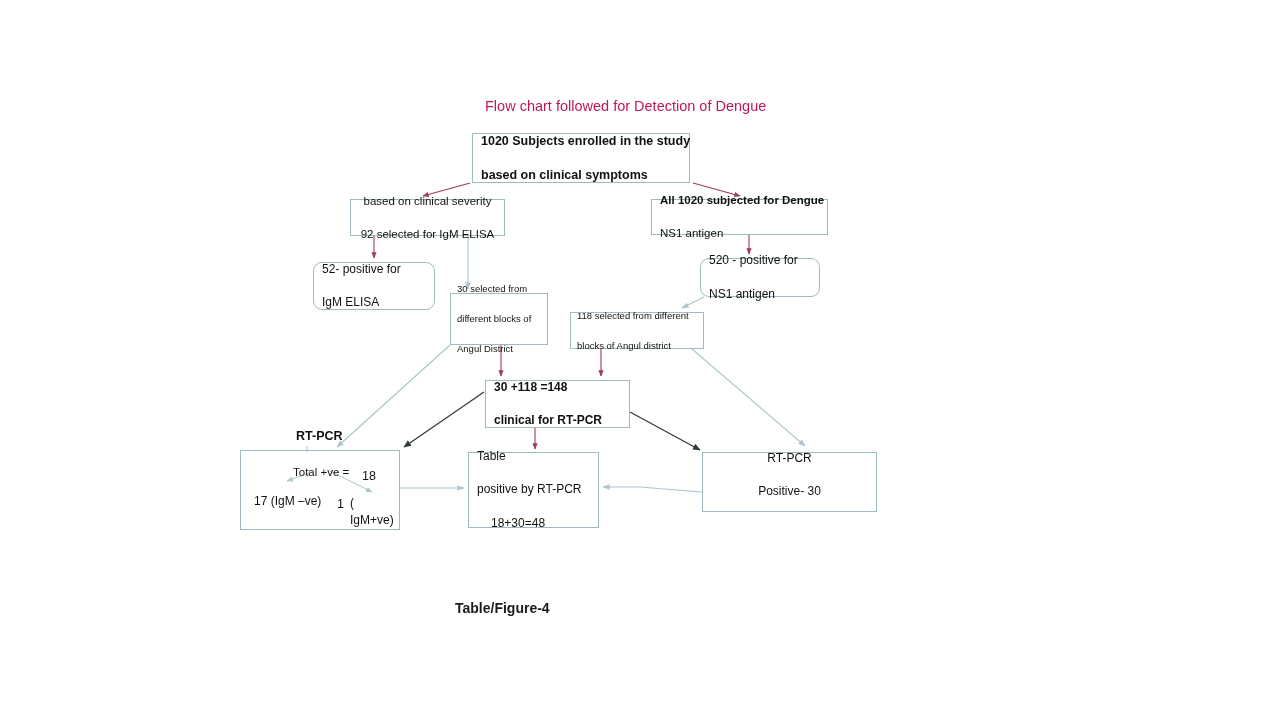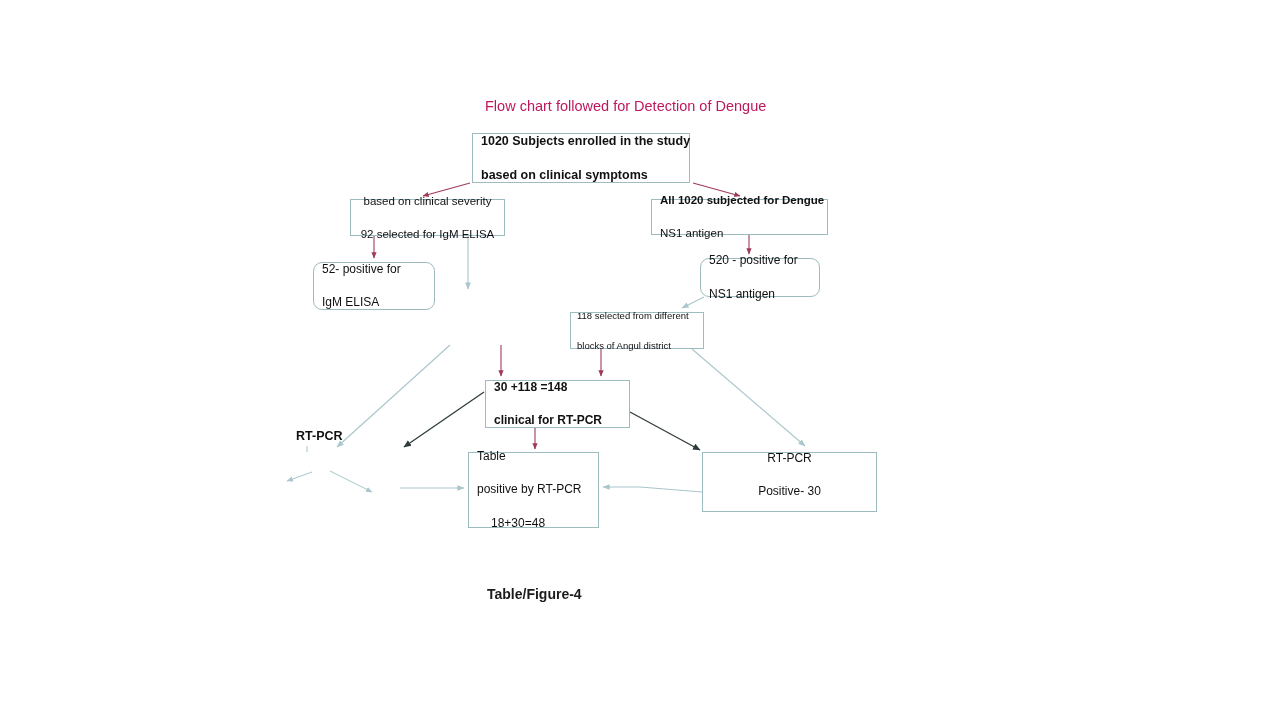--- a/index.html
+++ b/index.html
@@ -149,40 +149,54 @@
   <div class="node rounded" id="n-elisa52">
     <div class="ln">52-  positive for</div>
     <div class="ln">IgM ELISA</div>
   </div>
 
   <div class="node rounded" id="n-ns1-520">
     <div class="ln">520 -  positive for</div>
     <div class="ln">NS1 antigen</div>
   </div>
 
+  <div class="node" id="n-sel30">
+    <div class="ln">30 selected from</div>
+    <div class="ln">different blocks of</div>
+    <div class="ln">Angul District</div>
+  </div>
 
   <div class="node" id="n-sel118">
     <div class="ln">118 selected from different</div>
     <div class="ln">blocks of Angul district</div>
   </div>
 
   <div class="node" id="n-148">
     <div class="ln">30 +118 =148</div>
     <div class="ln">clinical for RT-PCR</div>
   </div>
 
   <div class="freelabel" style="left:296px;top:429px;font-size:12.5px;font-weight:bold;">RT-PCR</div>
 
+  <div class="node" id="n-rtpcr-left">
+    <div style="position:relative;height:100%;">
+      <span style="position:absolute;left:44px;top:9px;font-size:11.5px;">Total +ve =</span>
+      <span style="position:absolute;left:113px;top:12px;font-size:12.5px;">18</span>
+      <span style="position:absolute;left:5px;top:38px;font-size:12px;">17 (IgM –ve)</span>
+      <span style="position:absolute;left:88px;top:40px;font-size:12.5px;">1</span>
+      <span style="position:absolute;left:101px;top:40px;font-size:12px;">( IgM+ve)</span>
+    </div>
+  </div>
 
   <div class="node" id="n-total">
     <div class="ln">Table</div>
     <div class="ln">positive by RT-PCR</div>
     <div class="ln" style="padding-left:14px;">18+30=48</div>
   </div>
 
   <div class="node" id="n-rtpcr-right">
     <div class="ln ctr" style="margin-top:-14px;">RT-PCR</div>
     <div class="ln ctr">Positive-  30</div>
   </div>
 
-  <div class="caption" style="left:455px;top:586px;margin-left:32px;">Table/Figure-4</div>
+  <div class="caption" style="left:455px;top:600px;">Table/Figure-4</div>
 
 </div>
 
 </body></html>

